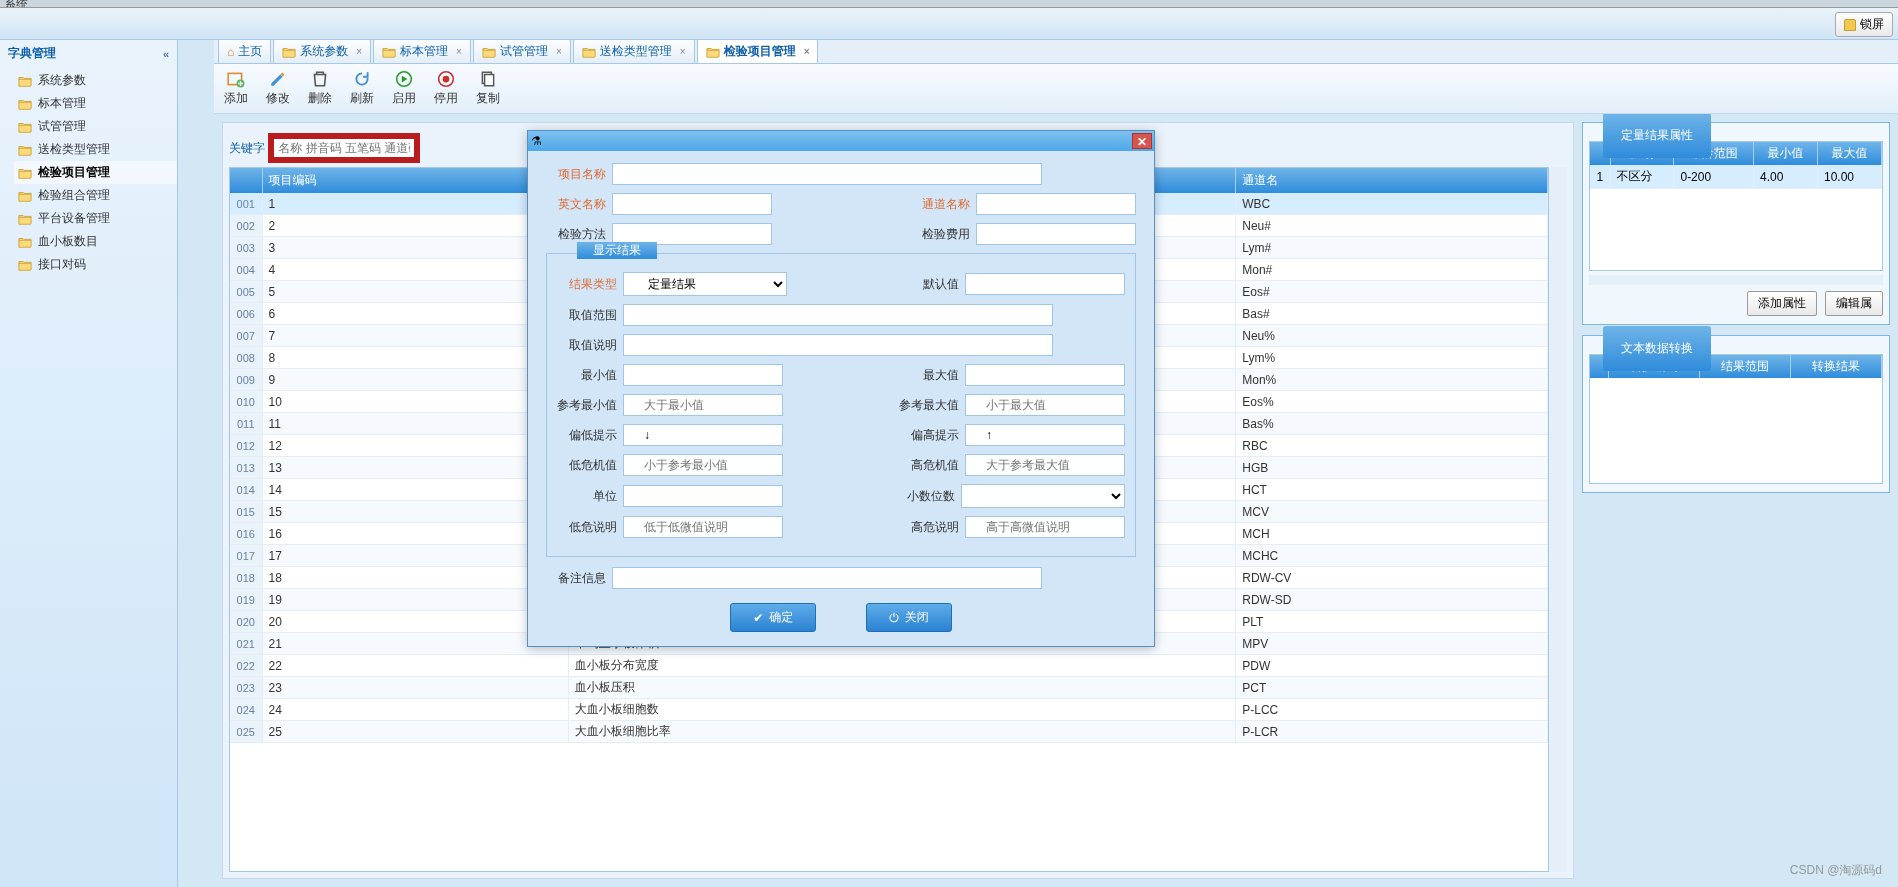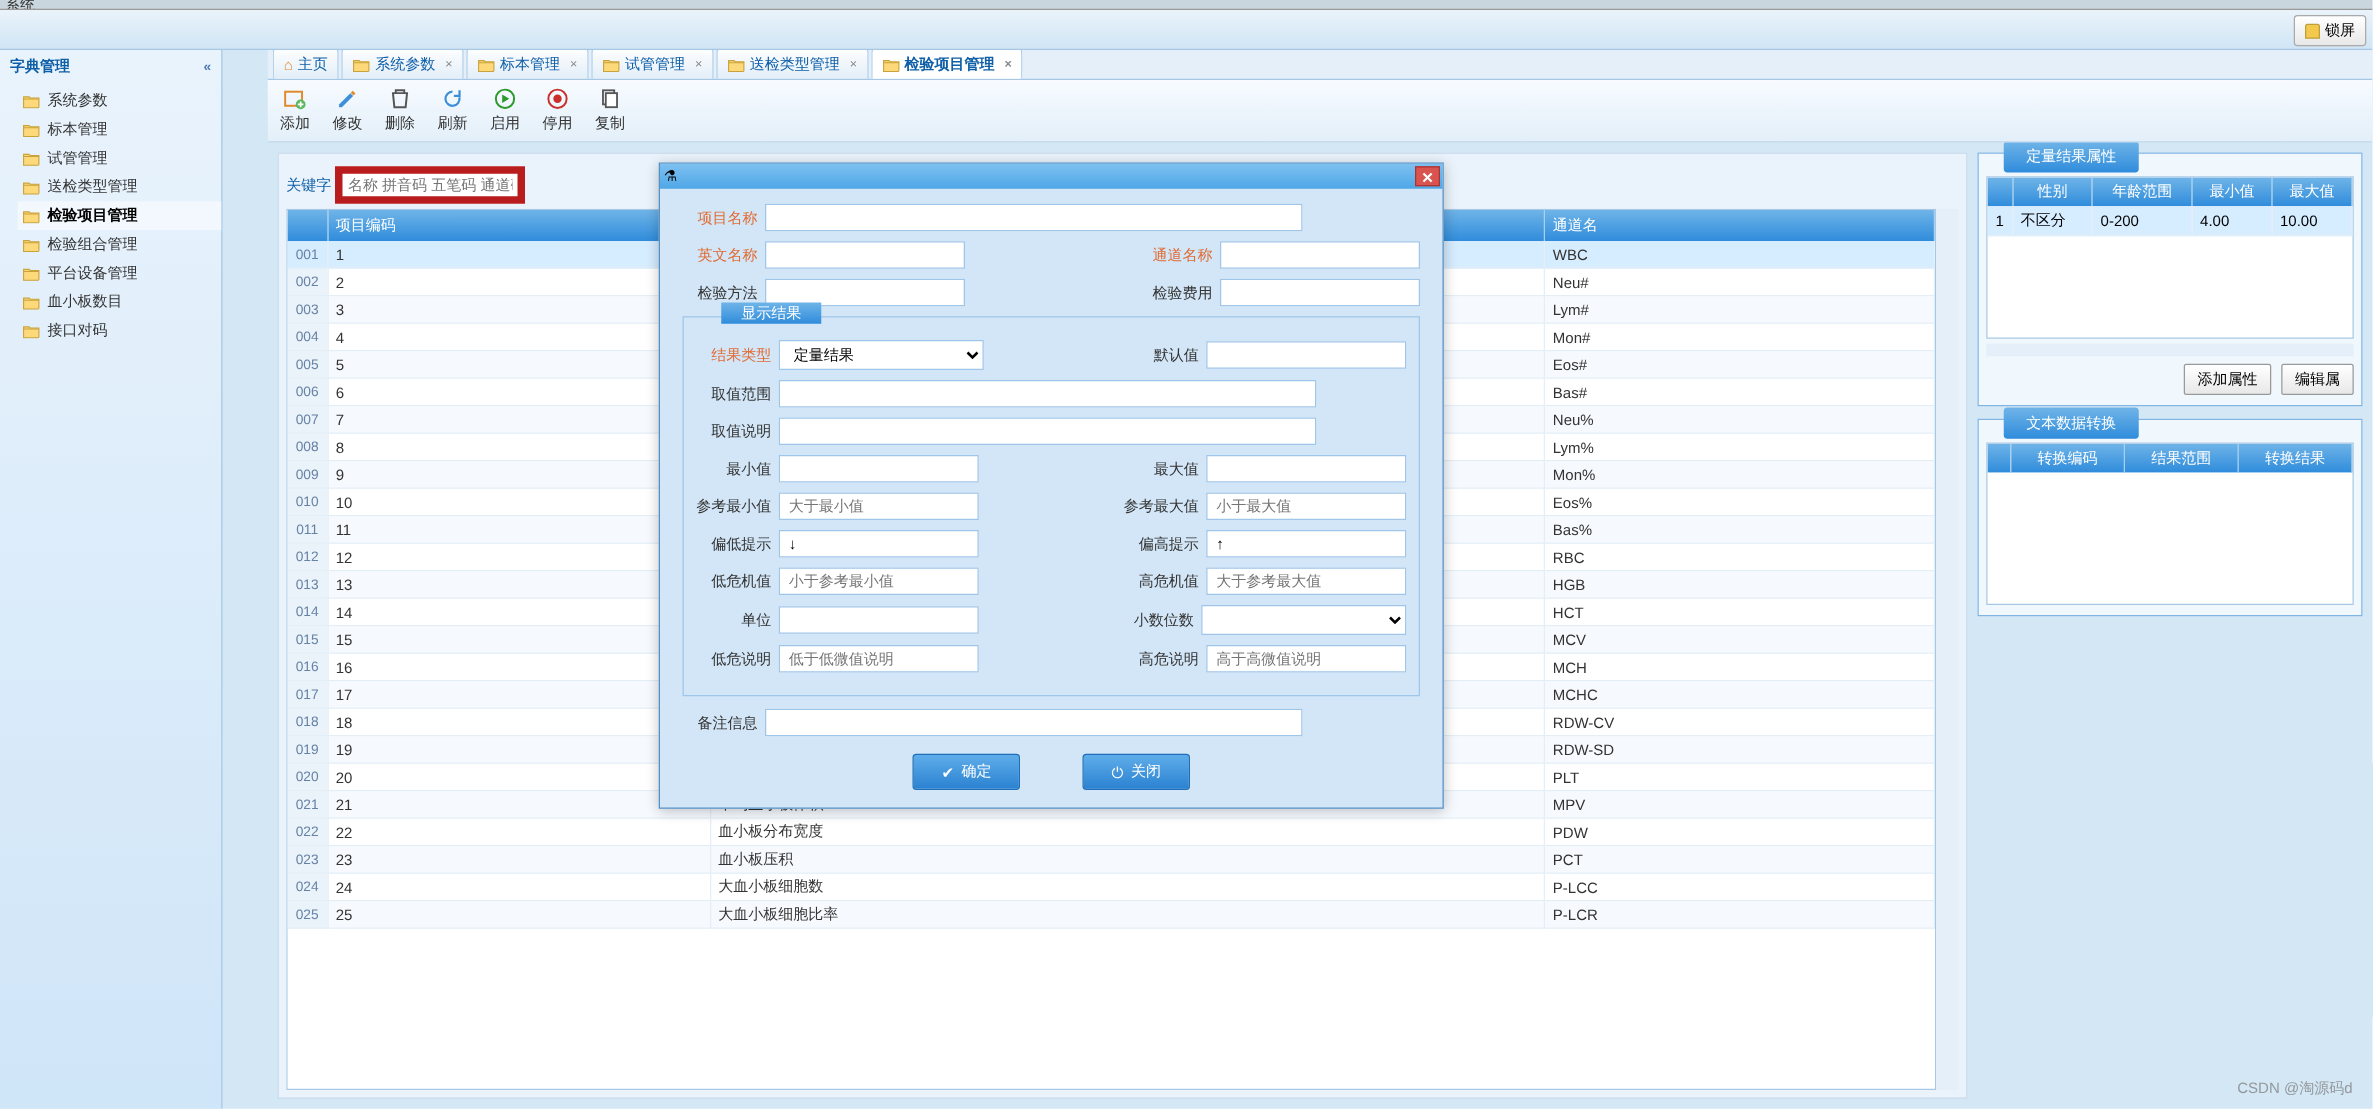--- a/index.html
+++ b/index.html
@@ -33,38 +33,38 @@
 .grid table { border-collapse: collapse; width: 100%; }
 .grid th { background: linear-gradient(#6FB4E8,#2F8CDB); color: #FFF; padding: 4px 6px; text-align: left; border-right: 1px solid #A6D0F0; font-weight: normal; }
 .grid td { padding: 2px 6px; border-bottom: 1px solid #E4EEF7; border-right: 1px solid #E4EEF7; color: #333; }
 .grid td.numcell { background: #EAF2FA; color: #6682A5; text-align: center; width: 32px; font-size: 11px; }
 .grid tr.sel td { background: #D6ECFF; }
 .grid tr:nth-child(even) td:not(.numcell) { background: #F6FAFE; }
 .grid tr.sel td:not(.numcell) { background: #D6ECFF; }
 .vscroll { width: 18px; background: #E4EFFA; }
 .right-col { width: 308px; display: flex; flex-direction: column; gap: 10px; }
 .panel { border: 1px solid #7FB5E3; background: #F0F7FD; position: relative; padding: 18px 6px 8px 6px; }
-.panel-title { position: absolute; top: -10px; left: 20px; background: linear-gradient(#6FB4E8,#2F8CDB); color: #FFF; padding: 4px 18px; border-radius: 3px; }
+.panel-title { position: absolute; top: -10px; left: 20px; background: linear-gradient(#6FB4E8,#2F8CDB); color: #FFF; padding: 14px 18px; border-radius: 3px; }
 .sm-grid { border: 1px solid #A6C8E4; background: #FFF; height: 130px; overflow: auto; }
 .sm-grid table { border-collapse: collapse; width: 100%; }
 .sm-grid th { background: linear-gradient(#6FB4E8,#2F8CDB); color: #FFF; padding: 3px 6px; font-weight: normal; border-right: 1px solid #A6D0F0; }
 .sm-grid td { padding: 3px 6px; border-bottom: 1px solid #E4EEF7; border-right: 1px solid #E4EEF7; }
 .sm-grid td.numcell { background: #EAF2FA; text-align: center; width: 20px; }
 .sm-grid tr.sel td { background: #D6ECFF; }
 .btn-row { display: flex; gap: 8px; justify-content: flex-end; padding-top: 6px; }
 .btn-sm { padding: 3px 10px; background: linear-gradient(#FFF,#E8E8E8); border: 1px solid #999; border-radius: 2px; cursor: pointer; }
 .modal { position: absolute; top: 130px; left: 527px; width: 628px; background: #D3E6F7; border: 1px solid #5590C5; box-shadow: 0 2px 10px rgba(0,0,0,0.25); z-index: 100; }
 .modal-title { background: linear-gradient(#7EC0F0,#4EA7E7); padding: 3px; display: flex; align-items: center; position: relative; }
 .modal-title span.t { flex: 1; text-align: center; color: #0B3860; font-weight: bold; }
 .modal-close { position: absolute; right: 2px; top: 2px; width: 20px; height: 16px; background: #D9534F; color: #FFF; text-align: center; line-height: 16px; font-weight: bold; cursor: pointer; border: 1px solid #A33; }
 .modal-body { padding: 12px 18px 14px 18px; }
 .frow { display: flex; align-items: center; margin-bottom: 8px; gap: 6px; }
 .frow label { width: 60px; text-align: right; color: #333; }
 .frow label.req { color: #E06C34; }
-.frow input[type=text], .frow select { border: 1px solid #9FC5E8; background: #FFF; padding: 3px 7px; }
+.frow input[type=text], .frow select { border: 1px solid #9FC5E8; background: #FFF; padding: 3px 20px; }
 .frow input.wide { width: 430px; }
 .frow input.med { width: 160px; }
 .frow select.med { width: 164px; }
 .inner-group { border: 1px solid #9FC5E8; position: relative; padding: 18px 10px 10px 10px; margin-top: 8px; }
 .inner-title { position: absolute; top: -12px; left: 30px; background: linear-gradient(#6FB4E8,#2F8CDB); color: #FFF; padding: 0 16px; }
 .btn-bar { display: flex; justify-content: center; gap: 50px; margin-top: 14px; }
 .btn-p { background: linear-gradient(#5FADEA,#2B82D1); color: #FFF; border: 1px solid #1E6EB8; padding: 5px 22px; border-radius: 3px; cursor: pointer; display: flex; align-items: center; gap: 6px; }
 .watermark { position: absolute; right: 16px; bottom: 8px; color: rgba(120,120,120,0.7); font-size: 12px; }
 </style>
 </head>

